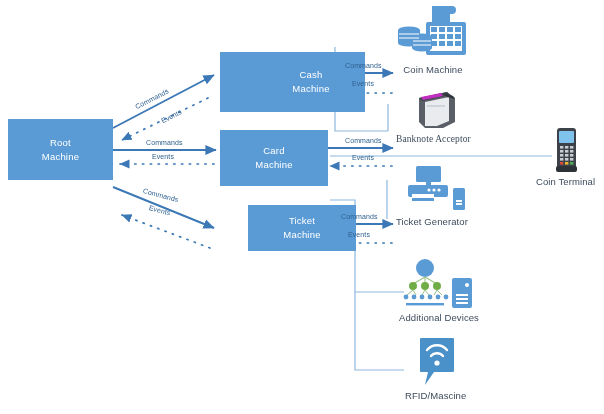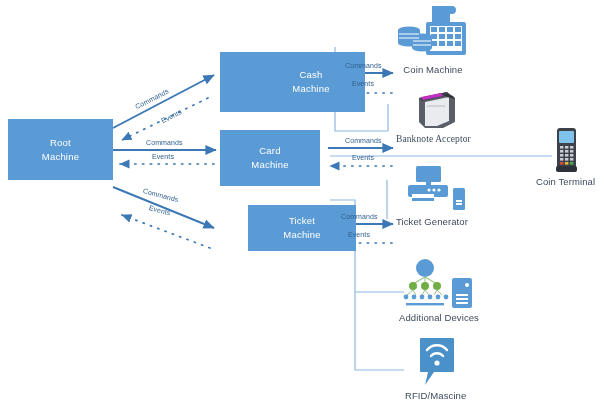--- a/index.html
+++ b/index.html
@@ -98,21 +98,21 @@
   <div class="node-box" style="left:8px; top:119px; width:105px; height:61px;">
     <span>Root</span>
     <span>Machine</span>
   </div>
 
   <div class="node-box" style="left:220px; top:52px; width:108px; height:60px;padding-left:37px;">
     <span>Cash</span>
     <span>Machine</span>
   </div>
 
-  <div class="node-box" style="left:220px; top:130px; width:100px; height:56px;">
+  <div class="node-box" style="left:220px; top:130px; width:108px; height:56px;">
     <span>Card</span>
     <span>Machine</span>
   </div>
 
   <div class="node-box" style="left:204px; top:205px; width:108px; height:46px;margin-left:44px;">
     <span>Ticket</span>
     <span>Machine</span>
   </div>
 
   <div class="edge-label rot-up" style="left:134px; top:104px; transform:rotate(-27deg);">Commands</div>

